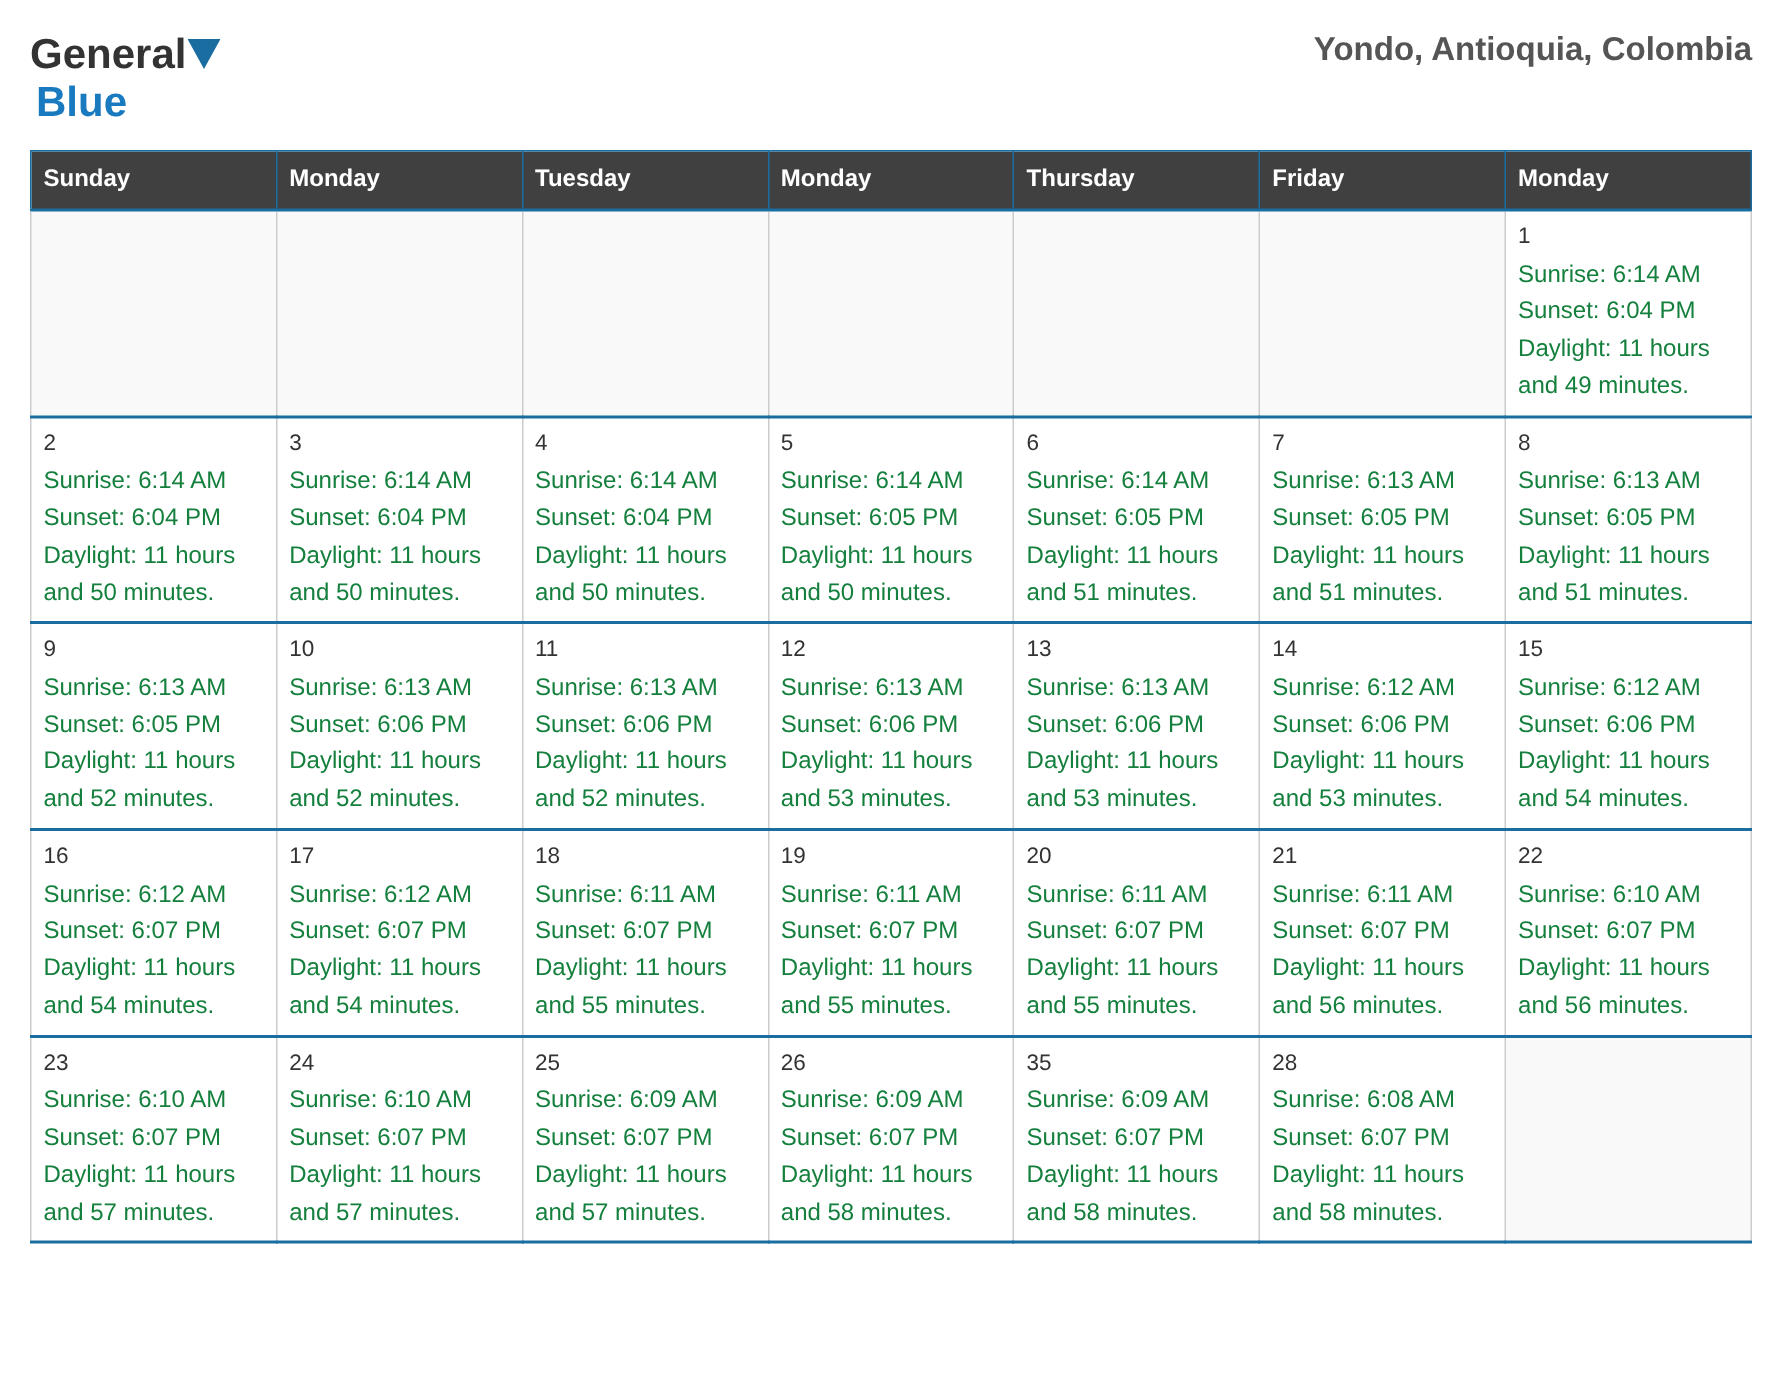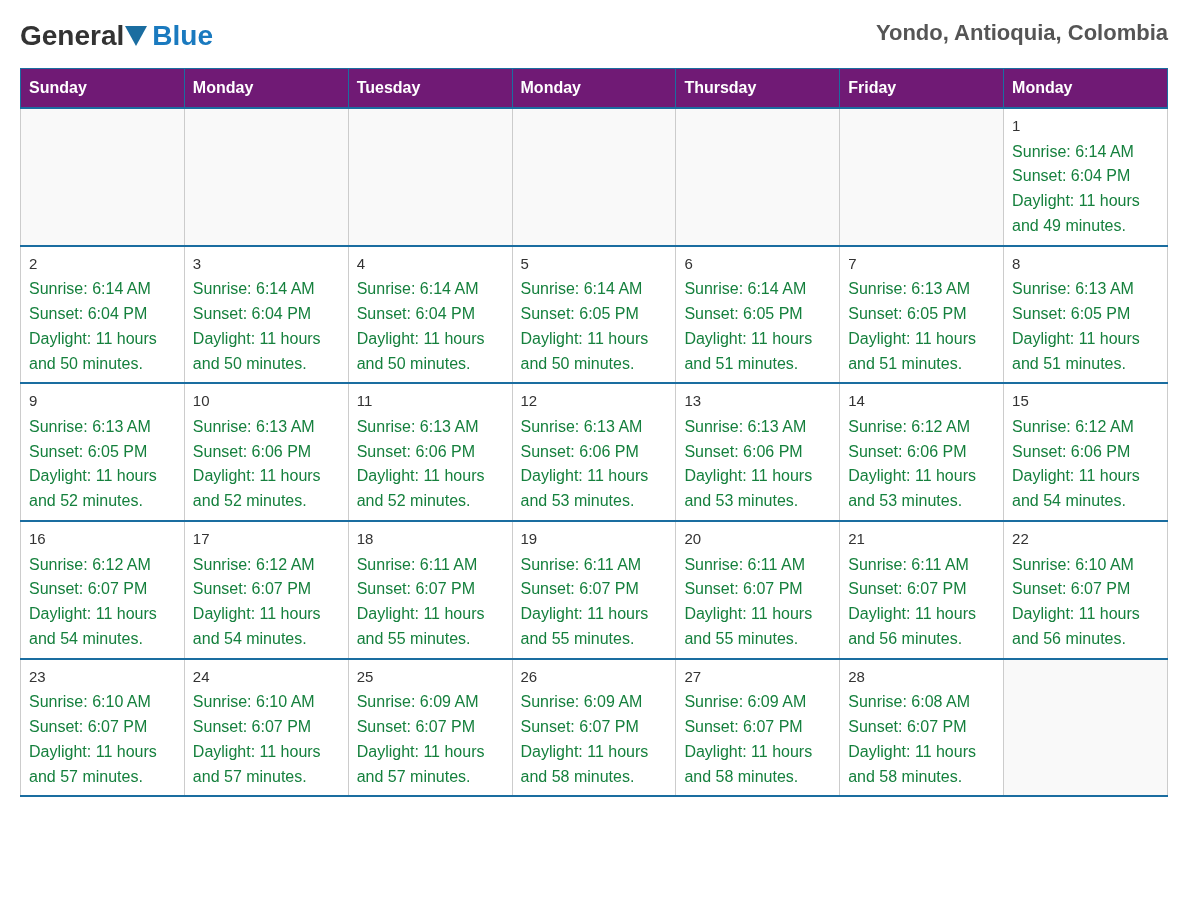--- a/index.html
+++ b/index.html
@@ -12,21 +12,21 @@
       min-height: 918px;
     }
     .header {
       display: flex;
       justify-content: space-between;
       align-items: flex-start;
       margin-bottom: 16px;
     }
     .logo {
       display: flex;
-      flex-direction: row;
+      flex-direction: column;
       align-items: flex-start;
     }
     .logo-line {
       display: flex;
       align-items: center;
     }
     .title-section {
       text-align: right;
     }
     .title-section h1 {
@@ -38,21 +38,21 @@
       font-size: 22px;
       font-weight: bold;
       color: #555;
     }
     .calendar {
       width: 100%;
       border-collapse: collapse;
       border: 1px solid #999;
     }
     .calendar th {
-      background-color: #701a75;
+      background-color: #404040;
       color: #fff;
       padding: 10px 8px;
       font-size: 16px;
       font-weight: bold;
       text-align: left;
       border: 1px solid #1a6da0;
     }
     .calendar td {
       vertical-align: top;
       padding: 6px 8px;
@@ -306,21 +306,21 @@
 and 57 minutes.</div>
         </td>
         <td>
           <span class="day-num">26</span>
           <div class="day-info">Sunrise: 6:09 AM
 Sunset: 6:07 PM
 Daylight: 11 hours
 and 58 minutes.</div>
         </td>
         <td>
-          <span class="day-num">27</span>
+          <span class="day-num">35</span>
           <div class="day-info">Sunrise: 6:09 AM
 Sunset: 6:07 PM
 Daylight: 11 hours
 and 58 minutes.</div>
         </td>
         <td>
           <span class="day-num">28</span>
           <div class="day-info">Sunrise: 6:08 AM
 Sunset: 6:07 PM
 Daylight: 11 hours

